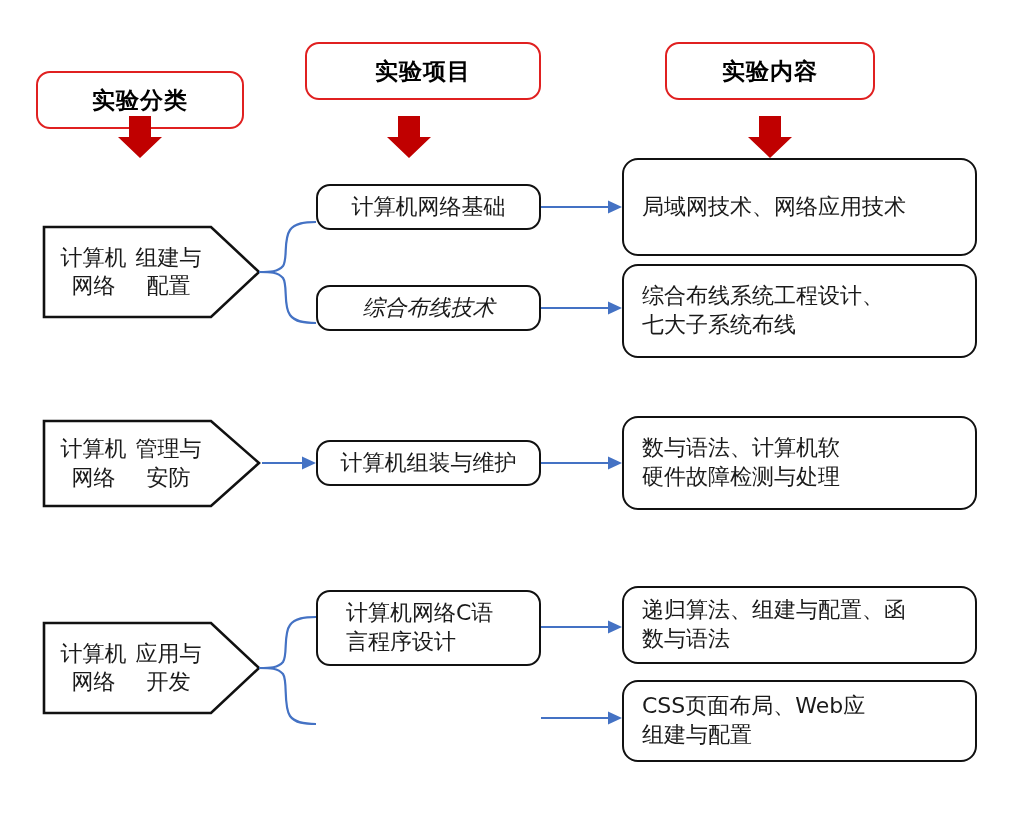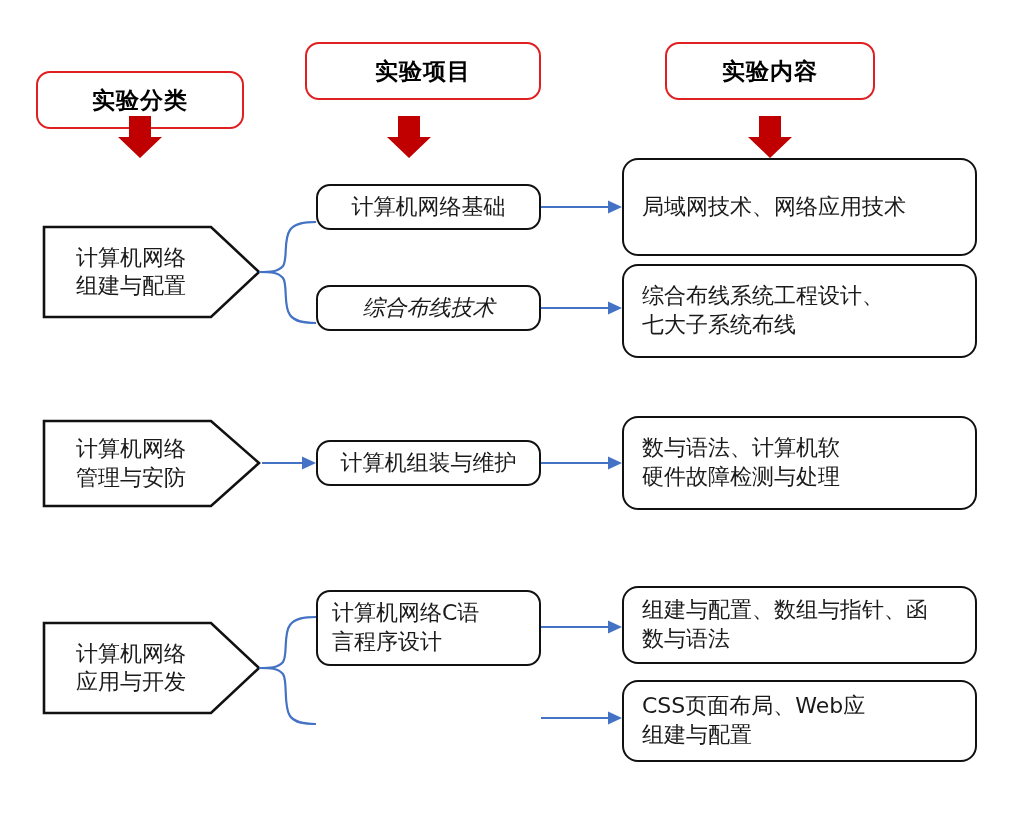--- a/index.html
+++ b/index.html
@@ -39,21 +39,21 @@
     position: absolute;
     box-sizing: border-box;
   }
   .pentagon-label {
     position: absolute;
     left: 12px;
     top: 0;
     bottom: 0;
     width: 150px;
     display: flex;
-    flex-direction: column;
+    flex-direction: row;
     align-items: center;
     justify-content: center;
     font-size: 22px;
     color: #1a1a1a;
     line-height: 1.28;
     text-align: center;
     pointer-events: none;
   }
 
   
@@ -214,27 +214,27 @@
 硬件故障检测与处理</span>
   </div>
 
   <div class="pentagon" style="left:44px; top:623px; width:215px; height:90px;">
     <div class="pentagon-label">
       <span>计算机网络</span>
       <span>应用与开发</span>
     </div>
   </div>
 
-  <div class="rbox wide" style="left:316px; top:590px; width:225px; height:76px; border-radius:14px; padding-left:14px;">
+  <div class="rbox wide" style="left:316px; top:590px; width:225px; height:76px; border-radius:14px; padding-left:28px;">
     <span class="txt">计算机网络C语
 言程序设计</span>
   </div>
 
   <div class="rbox wide" style="left:622px; top:586px; width:355px; height:78px;">
-    <span class="txt">组建与配置、数组与指针、函
+    <span class="txt">递归算法、组建与配置、函
 数与语法</span>
   </div>
 
 
   <div class="rbox wide" style="left:622px; top:680px; width:355px; height:82px;">
     <span class="txt">CSS页面布局、Web应
 组建与配置</span>
   </div>
 
 </div>

